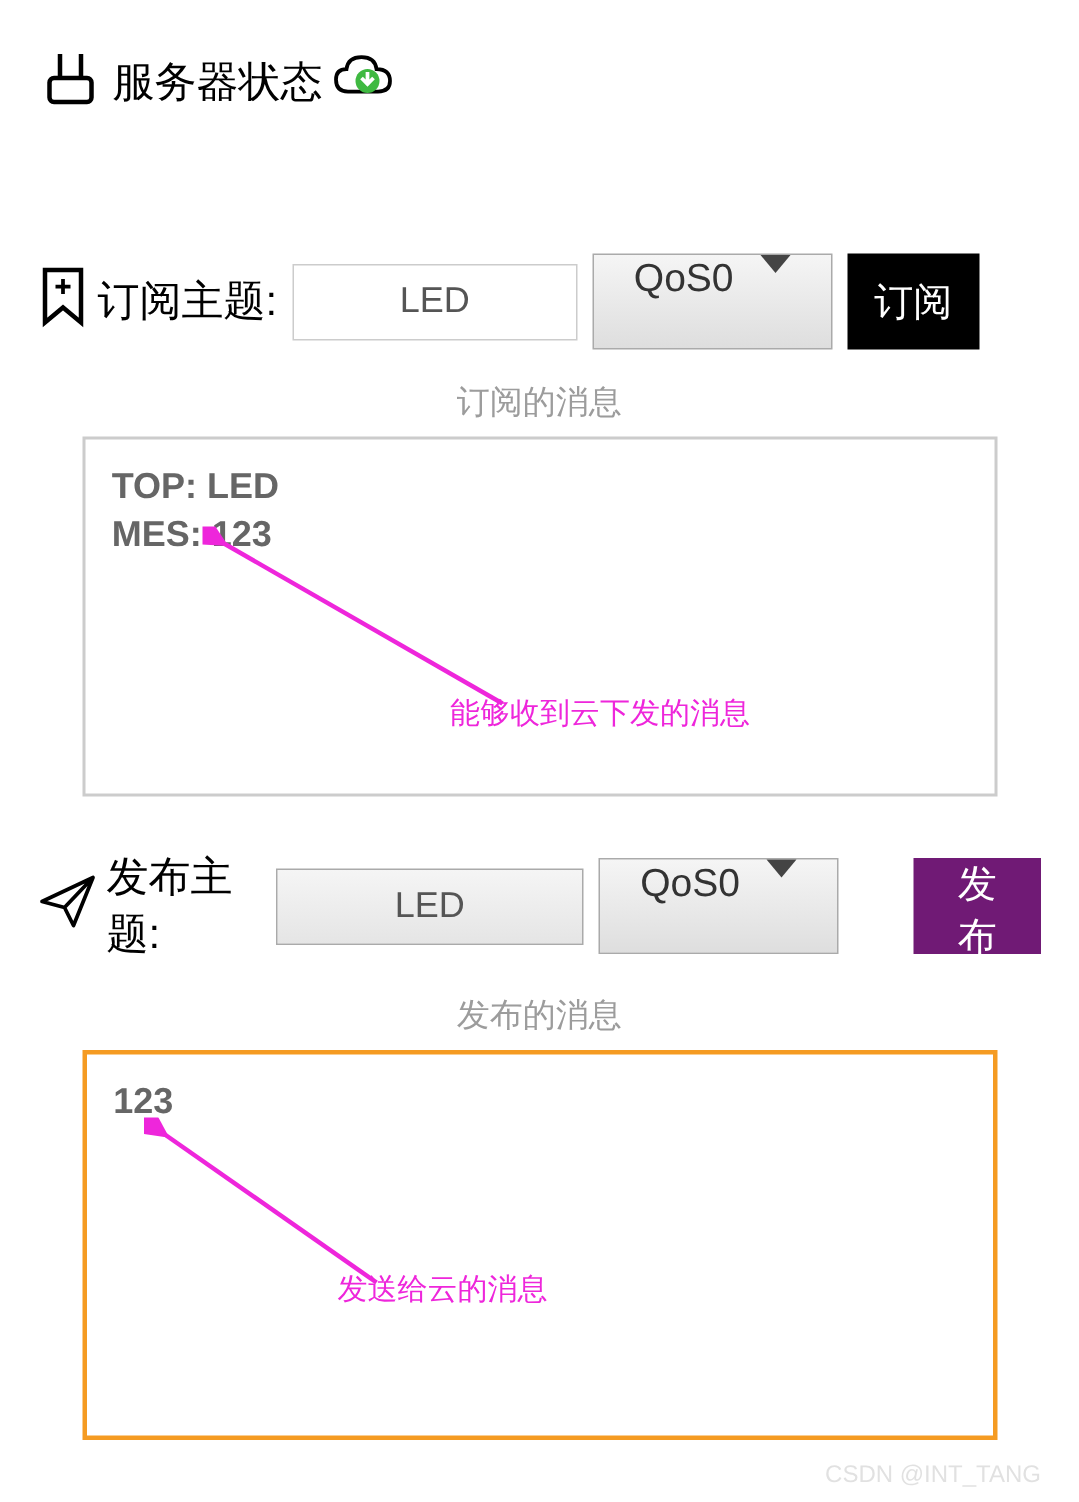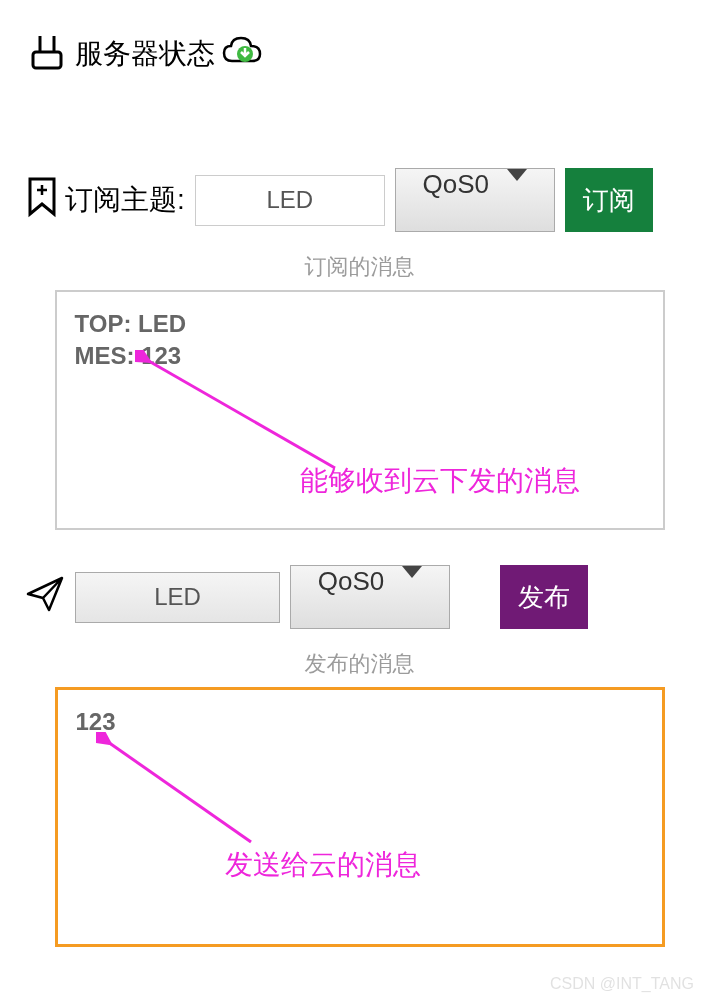--- a/index.html
+++ b/index.html
@@ -76,21 +76,21 @@
       border-top: 12px solid #444;
     }
     .action-btn {
       height: 64px;
       border: none;
       color: #fff;
       font-size: 26px;
       padding: 0 18px;
       min-width: 85px;
     }
-    .sub-btn { background: #15803d; }
+    .sub-btn { background: #000000; }
     .pub-btn { background: #701a75; margin-left: 40px; }
     .section-caption {
       text-align: center;
       color: #9c9c9c;
       font-size: 22px;
       margin-bottom: 8px;
     }
     .msg-box {
       border: 2px solid #ccc;
       min-height: 240px;
@@ -104,21 +104,21 @@
       font-weight: bold;
     }
     .msg-box.orange {
       border-color: #f59b22;
       border-width: 3px;
       min-height: 260px;
     }
     .annotation {
       position: absolute;
       color: #ee26db;
-      font-size: 28px;
+      font-size: 20px;
       pointer-events: none;
       text-align: right;
     }
     .watermark {
       position: absolute;
       right: 25px;
       bottom: 8px;
       color: rgba(120,120,120,0.22);
       font-size: 16px;
     }
@@ -183,20 +183,21 @@
 
 <div class="annotation" style="left:300px;top:462px">能够收到云下发的消息</div>
 
 <div class="row" style="margin-top:25px">
   <div class="row-label">
     <span>
       <svg width="40" height="40" viewBox="0 0 40 40">
         <path d="M3 20 L37 4 L24 36 L18 24 L3 20 Z M18 24 L37 4" fill="none" stroke="#000" stroke-width="2.5" stroke-linejoin="round"></path>
       </svg>
     </span>
+    <span>发布主题:</span>
   </div>
   <input class="text-input" style="background: linear-gradient(rgb(245, 245, 245), rgb(229, 229, 229)); border: 1px solid rgb(170, 170, 170); width: 205px; flex: 0 0 auto;" value="LED">
   <div class="qos-select">
     <span>QoS0</span>
     <span class="triangle"></span>
   </div>
   <button class="action-btn pub-btn">发布</button>
 </div>
 
 <div class="section-caption">发布的消息</div>

